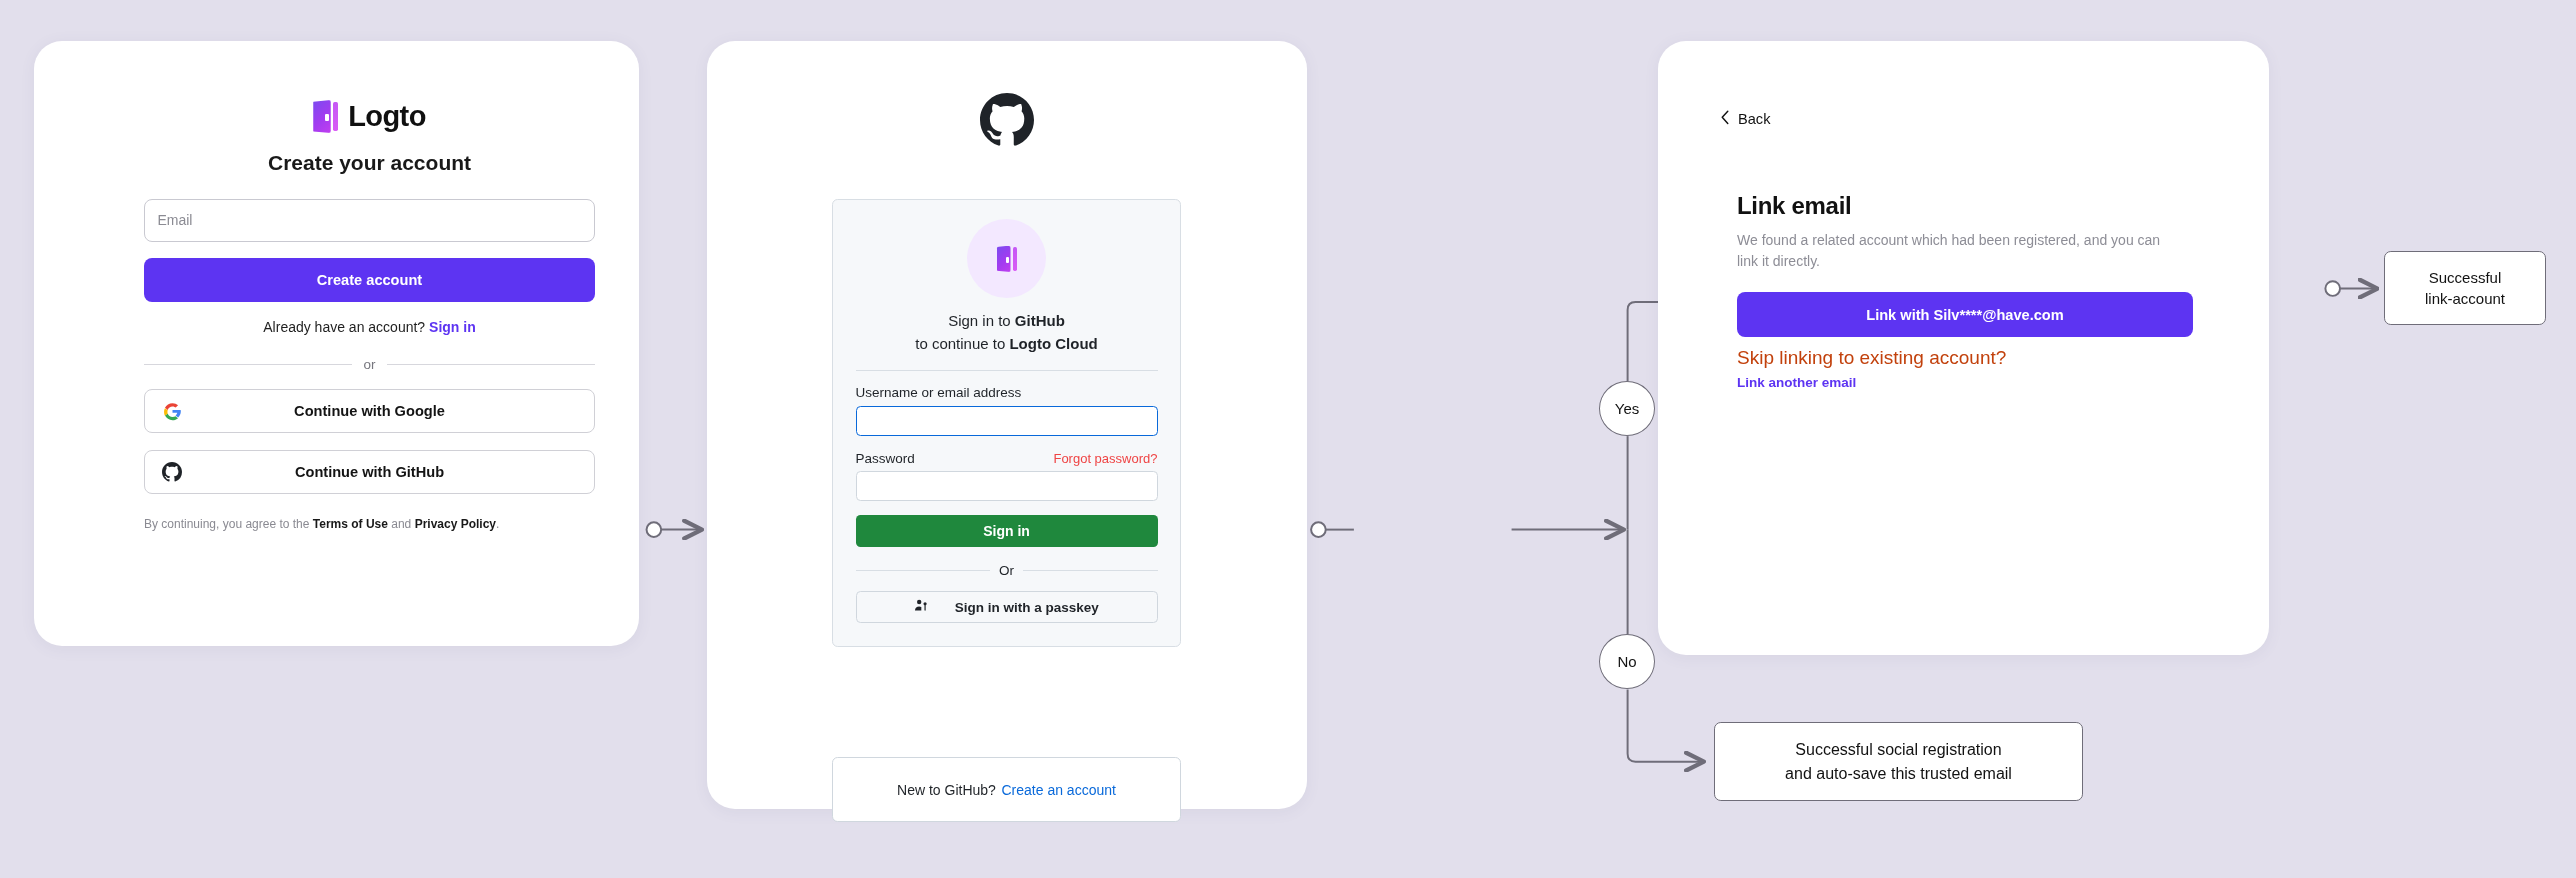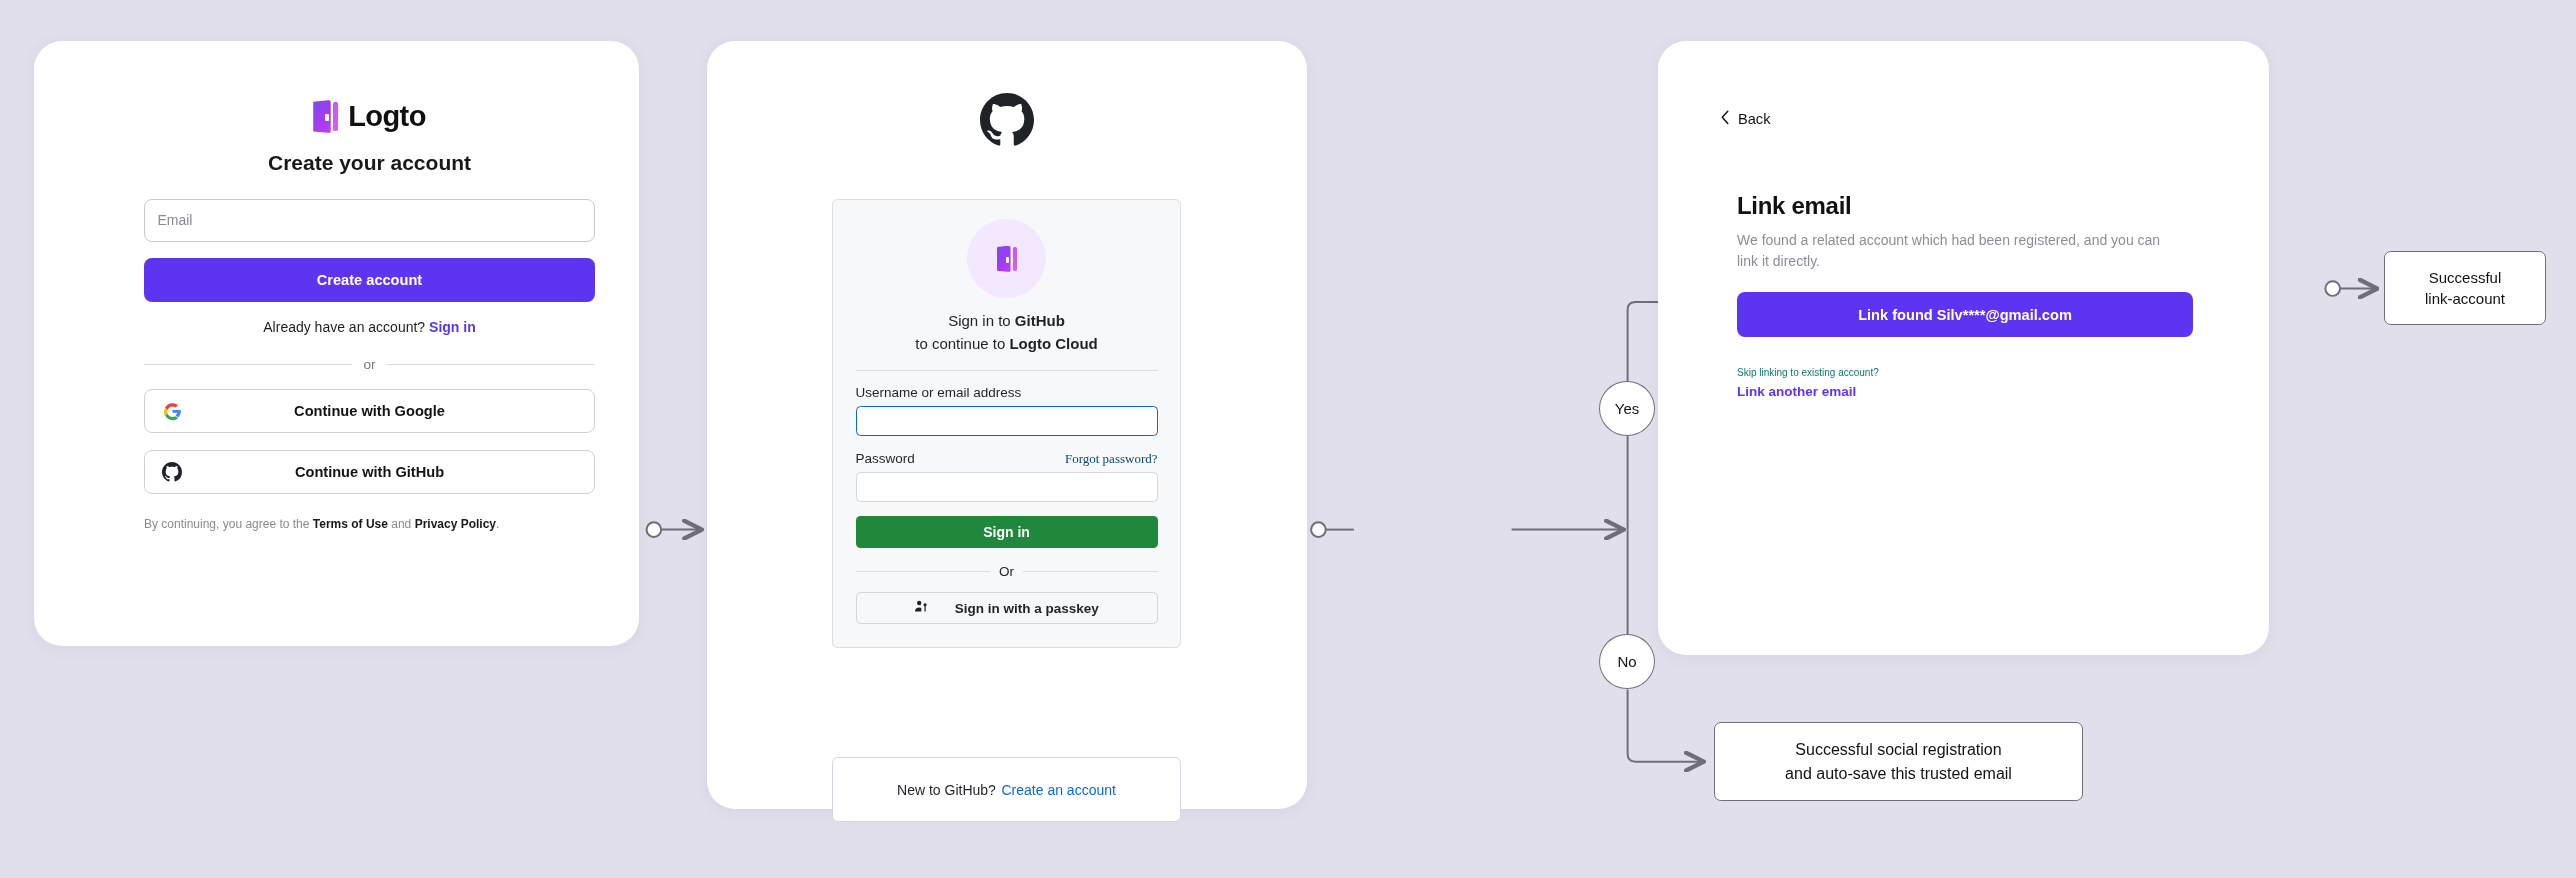--- a/index.html
+++ b/index.html
@@ -62,21 +62,21 @@
     background:#f3e8ff;display:flex;align-items:center;justify-content:center;}
   .gh-avatar .logo-door{width:20px;height:28px;}
   .gh-avatar .logo-door .leaf{width:14px;height:26.5px;}
   .gh-avatar .logo-door .knob{left:9.6px;top:12px;width:2.8px;height:6.2px;}
   .gh-avatar .logo-door .jamb{left:16px;top:2.8px;width:4px;height:24px;}
   .gh-head{margin-top:12.4px;text-align:center;font-size:15px;color:#1f2328;line-height:1.5;}
   .gh-head b{font-weight:700;}
   .gh-rule{margin-top:14.6px;height:0.8px;background:#d8dee4;}
   .gh-lbl{margin-top:14.6px;font-size:13.5px;color:#1f2328;}
   .gh-row{margin-top:14.6px;display:flex;align-items:baseline;justify-content:space-between;}
-  .gh-row .forgot{font-size:13px;color:#0c4a6e;cursor:pointer;font-family:Liberation Serif, serif;}
+  .gh-row .forgot{font-size:13px;color:#ef4444;cursor:pointer;}
   .gh-input{margin-top:5.6px;height:30px;border:0.8px solid #d0d7de;border-radius:4.5px;background:#fff;box-sizing:border-box;}
   .gh-input.focus{border:1.4px solid #0969da;}
   .gh-signin{margin-top:13.5px;height:32px;border-radius:4.5px;background:#1f883d;color:#fff;
     display:flex;align-items:center;justify-content:center;font-size:14px;font-weight:700;border:none;width:100%;box-sizing:border-box;cursor:pointer;}
   .gh-or{margin-top:16px;display:flex;align-items:center;gap:9px;}
   .gh-or .ln{flex:1;height:0.8px;background:#d8dee4;}
   .gh-or .tx{font-size:13.5px;color:#1f2328;}
   .gh-passkey{margin-top:13.5px;height:32px;border:0.8px solid #d0d7de;border-radius:4.5px;background:#f6f8fa;
     display:flex;align-items:center;justify-content:center;gap:26px;font-size:13.5px;font-weight:600;color:#1f2328;box-sizing:border-box;cursor:pointer;}
   .gh-new{position:absolute;left:125px;top:716px;width:349px;height:65px;
@@ -85,21 +85,21 @@
   .gh-new .lnk{color:#0969da;margin-left:5.6px;cursor:pointer;}
 
   
   #card-link{left:1658px;top:41px;width:611px;height:614px;}
   .back{position:absolute;left:62px;top:69px;display:flex;align-items:center;gap:8px;font-size:14.6px;color:#111;cursor:pointer;}
   .lk-inner{position:absolute;left:79px;top:151px;width:456px;}
   .lk-title{font-size:24px;font-weight:700;color:#111;letter-spacing:-0.3px;}
   .lk-sub{margin-top:10px;font-size:14px;line-height:1.5;color:#8d8d96;max-width:445px;}
   .lk-btn{margin-top:20px;height:45px;border-radius:8px;background:#5d34f2;color:#fff;
     display:flex;align-items:center;justify-content:center;font-size:14.6px;font-weight:600;border:none;width:100%;box-sizing:border-box;cursor:pointer;}
-  .lk-skip{margin-top:30px;font-size:10px;color:#0f766e;}
+  .lk-skip{margin-top:10px;font-size:19px;color:#c2410c;}
   .lk-another{margin-top:5.6px;font-size:13.5px;color:#5d34f2;font-weight:600;cursor:pointer;}
 
   
   .node{position:absolute;background:#fff;border:1.7px solid #6f6d79;box-sizing:border-box;
     display:flex;align-items:center;justify-content:center;text-align:center;color:#121212;}
   #node-decision{left:1354px;top:434px;width:158px;height:158px;border:none;background:transparent;}
   #node-decision .dia{position:absolute;left:0;top:0;width:112px;height:112px;background:#fff;border:1.7px solid #6f6d79;
     transform:rotate(45deg);margin:23px;box-sizing:border-box;}
   #node-decision .dtx{position:absolute;left:-35px;top:50%;transform:translateY(-50%);width:228px;text-align:center;
     font-size:15px;line-height:1.45;color:#121212;}
@@ -272,21 +272,21 @@
         <svg width="10" height="14.6" viewBox="0 0 18 26">
             <path d="M14 2 L4 13 L14 24" fill="none" stroke="#111" stroke-width="2.6" stroke-linecap="round" stroke-linejoin="round"></path>
           </svg>
       </span>
       <span>Back</span>
     </div>
 
     <div class="lk-inner">
       <div class="lk-title">Link email</div>
       <div class="lk-sub">We found a related account which had been registered, and you can link it directly.</div>
-      <button class="lk-btn">Link found Silv****@gmail.com</button>
+      <button class="lk-btn">Link with Silv****@have.com</button>
       <div class="lk-skip">Skip linking to existing account?</div>
       <div class="lk-another">Link another email</div>
     </div>
 
   </div>
 
 
   <div class="node" id="node-yes">Yes</div>
   <div class="node" id="node-no">No</div>
 

